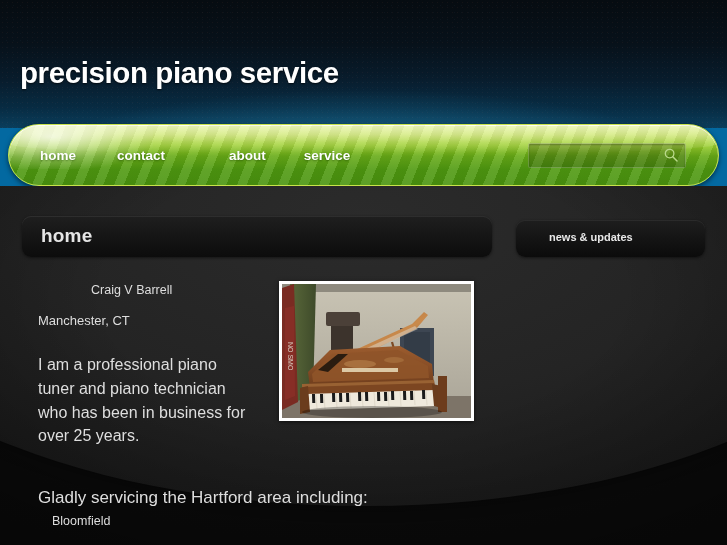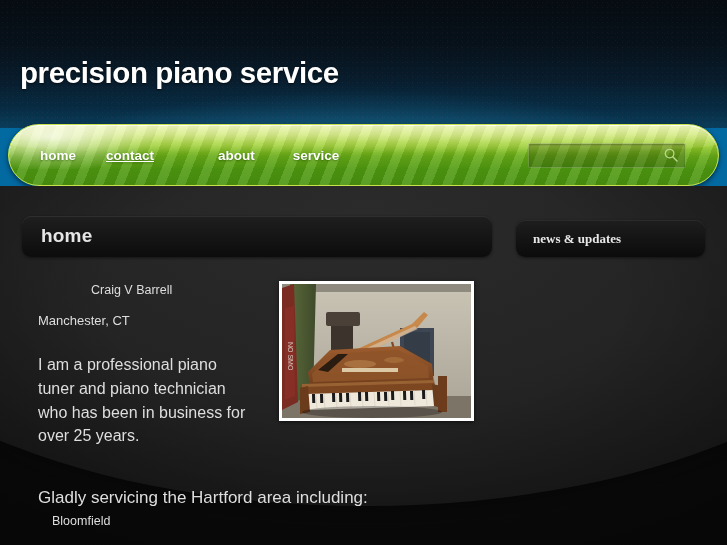--- a/index.html
+++ b/index.html
@@ -125,21 +125,21 @@
     color: #ffffff;
     font-size: 13.5px;
     font-weight: bold;
     text-decoration: none;
     padding: 4px 0;
     white-space: nowrap;
     text-shadow: 0 1px 2px rgba(30,70,0,0.55);
     cursor: pointer;
   }
   .nav-item.n0 { margin-left: 0; }
-  .nav-item.n1 { margin-left: 30px; text-decoration: underline; }
+  .nav-item.n1 { margin-left: 41px; }
   .nav-item.n2 { margin-left: 64px; }
   .nav-item.n3 { margin-left: 38px; }
 
   .search-box {
     position: absolute;
     left: 520px;
     top: 19px;
     width: 156px;
     height: 23px;
     background: rgba(0,0,0,0.17);
@@ -247,26 +247,25 @@
     left: 516px;
     top: 34px;
     width: 189px;
     height: 37px;
     border-radius: 9px;
     background: linear-gradient(180deg, #1e1e1e 0%, #151515 45%, #0b0b0b 100%);
     box-shadow: inset 0 1px 0 rgba(255,255,255,0.06), 0 1px 3px rgba(0,0,0,0.5);
   }
   .side-bar-text {
     position: absolute;
-    left: 17px;
+    left: 33px;
     top: 11px;
     color: #e8e8e8;
-    font-size: 13px;
+    font-size: 11px;
     font-weight: bold;
-    font-family: Liberation Serif, serif;
   }
 
   .article {
     position: absolute;
     left: 38px;
     top: 96px;
     width: 228px;
     color: #d9d9d9;
     font-size: 12.5px;
     line-height: 1.42;

